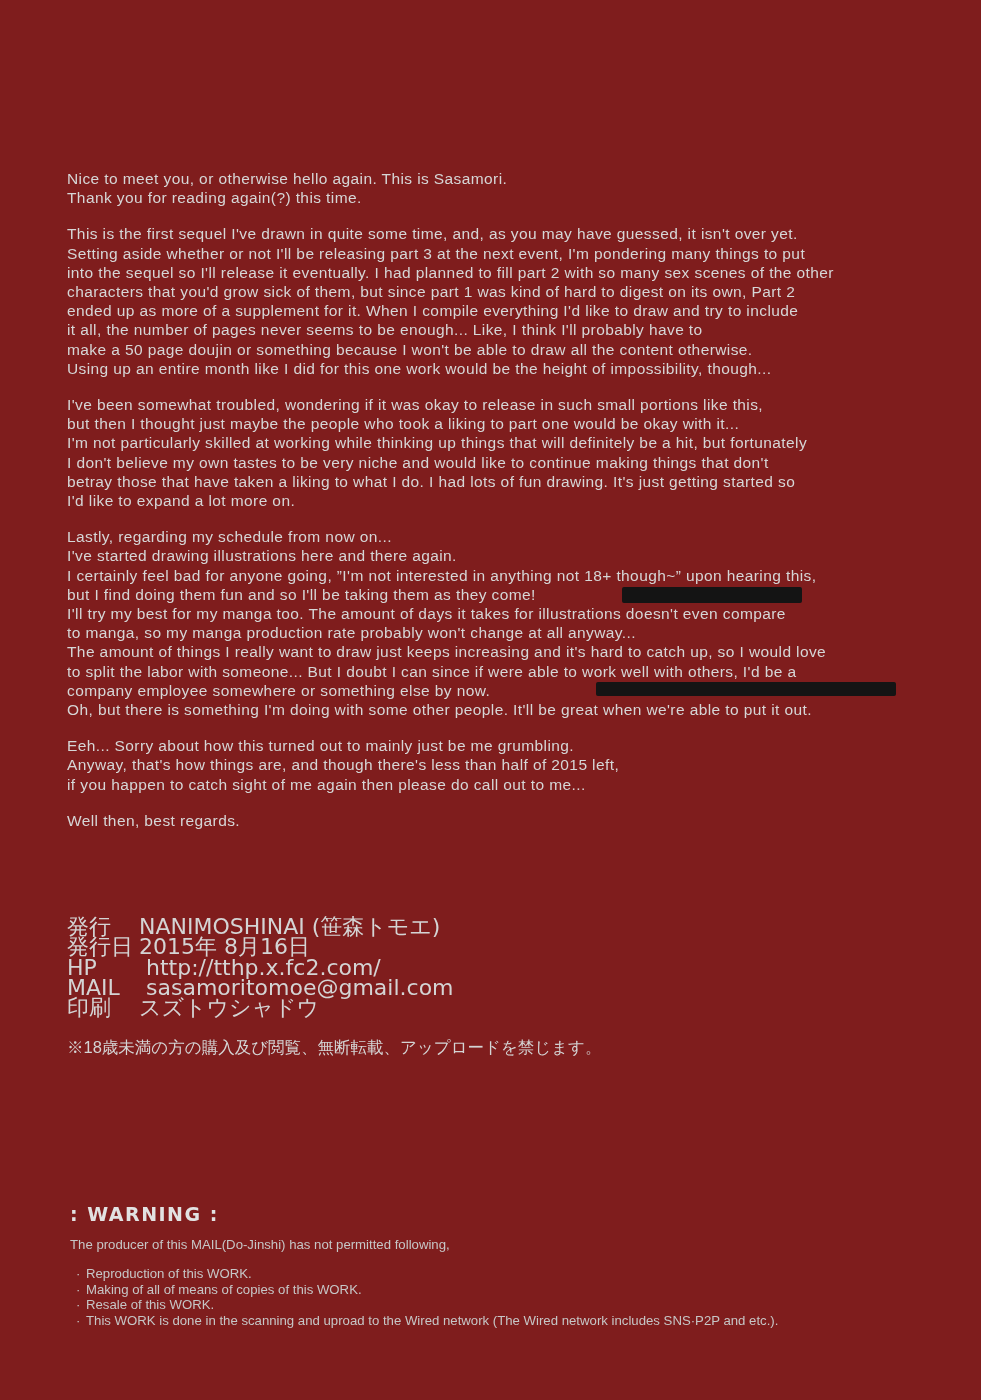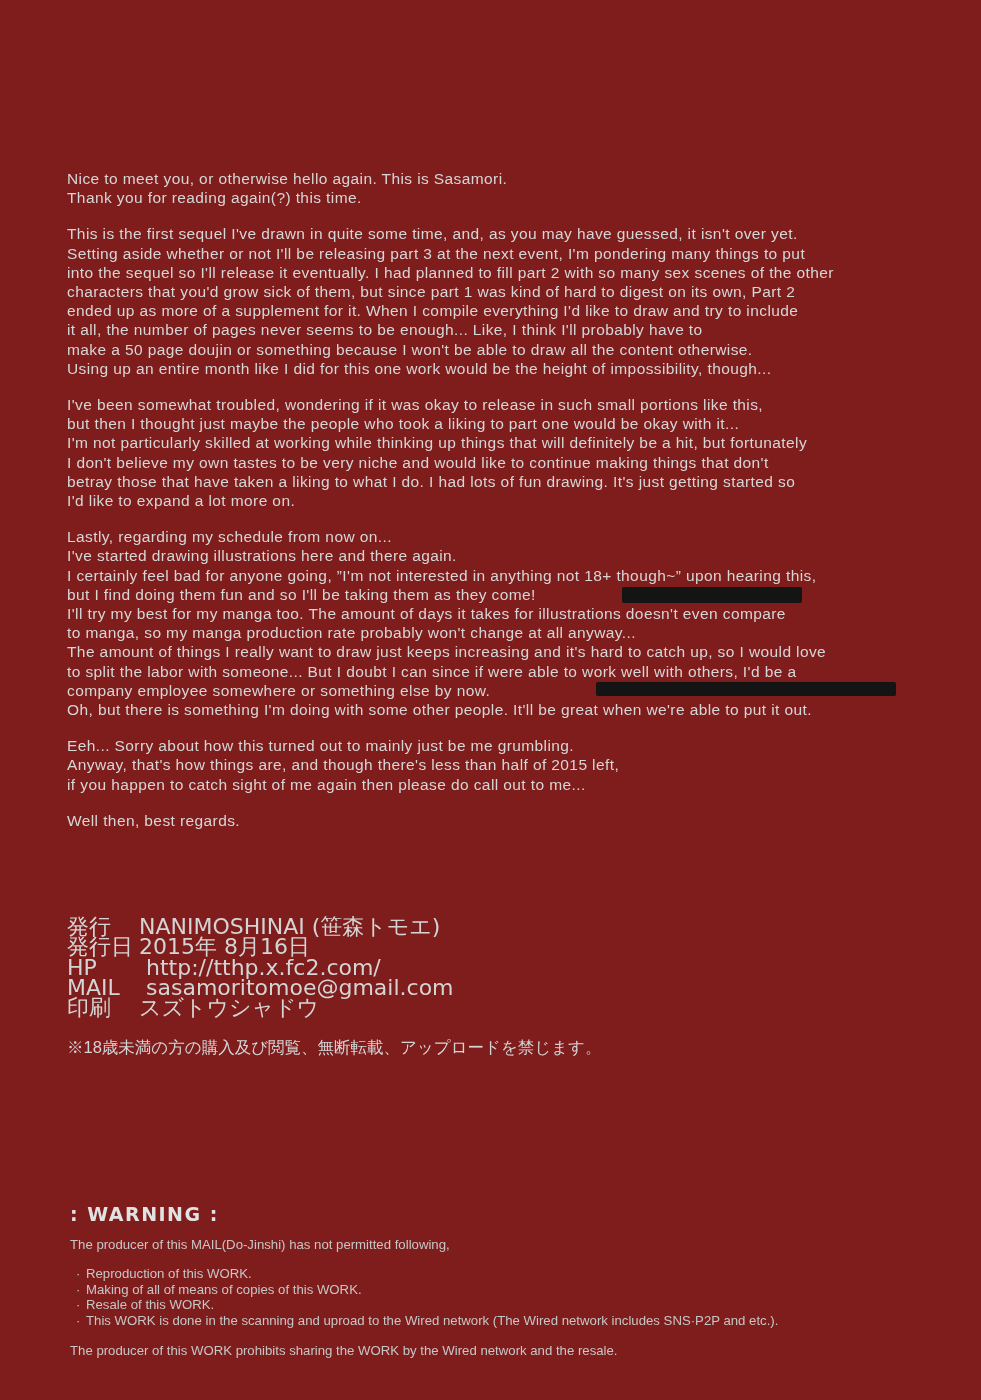--- a/index.html
+++ b/index.html
@@ -165,16 +165,15 @@
       </li>
       <li>
         <span class="bullet">·</span>
         <span>Resale of this WORK.</span>
       </li>
       <li>
         <span class="bullet">·</span>
         <span>This WORK is done in the scanning and uproad to the Wired network (The Wired network includes SNS·P2P and etc.).</span>
       </li>
     </ul>
-    <p class="w-footer">The producer of this WORK prohibits sharing the WORK by the Wired network and the resale.</p>
   </section>
 
 </div>
 
 </body></html>

